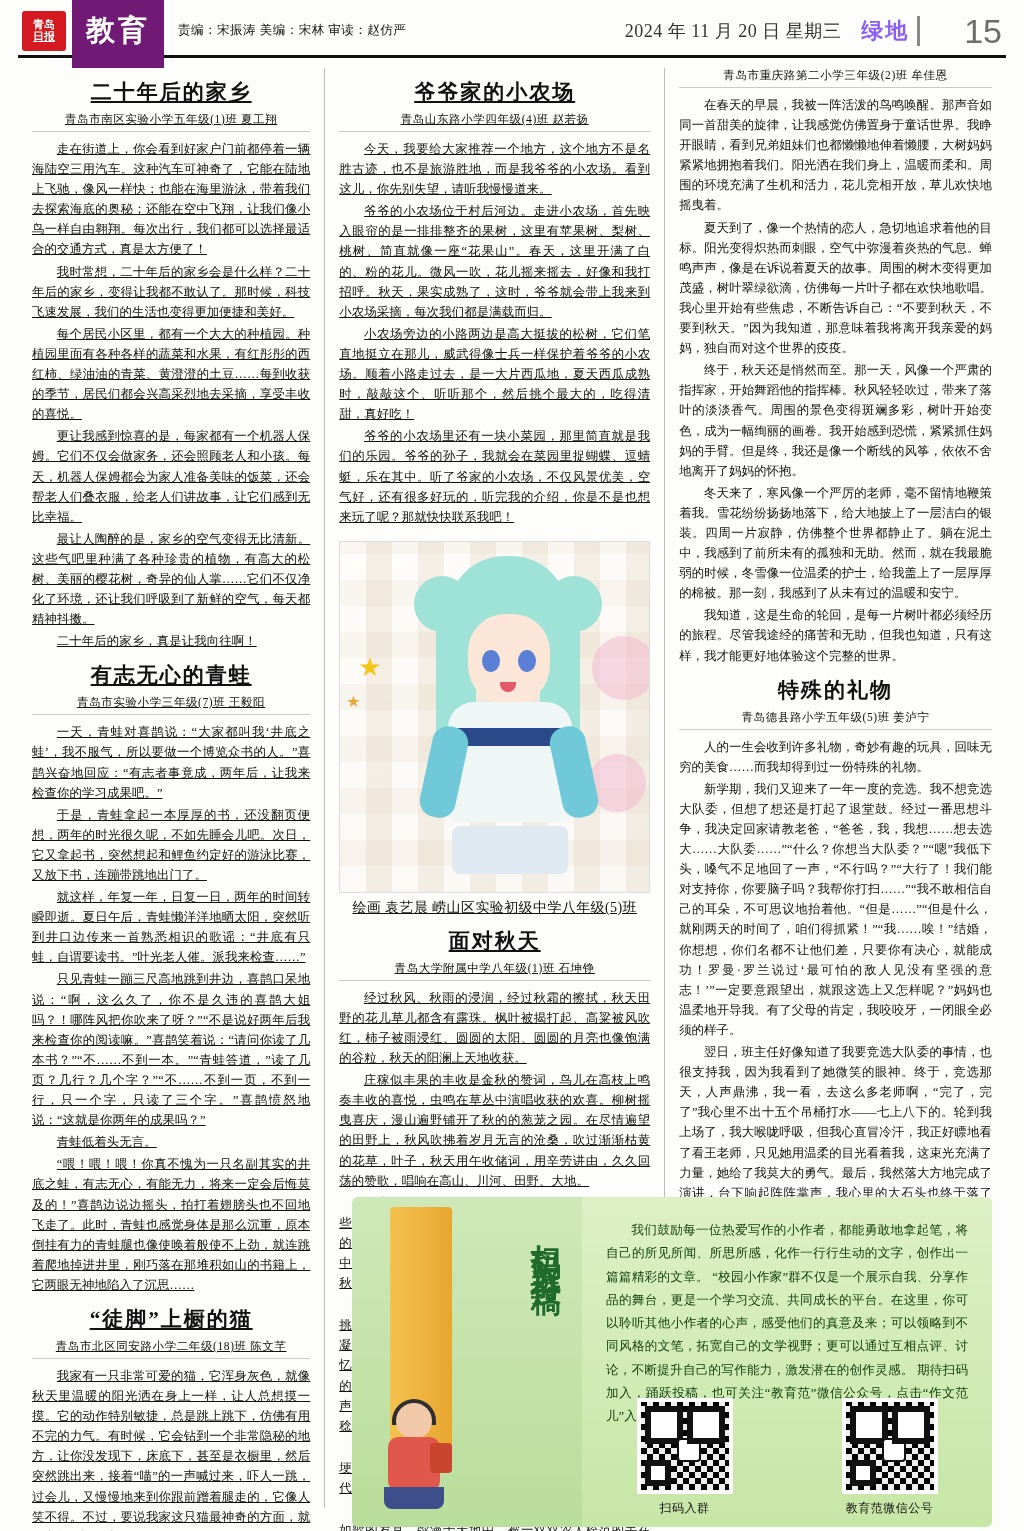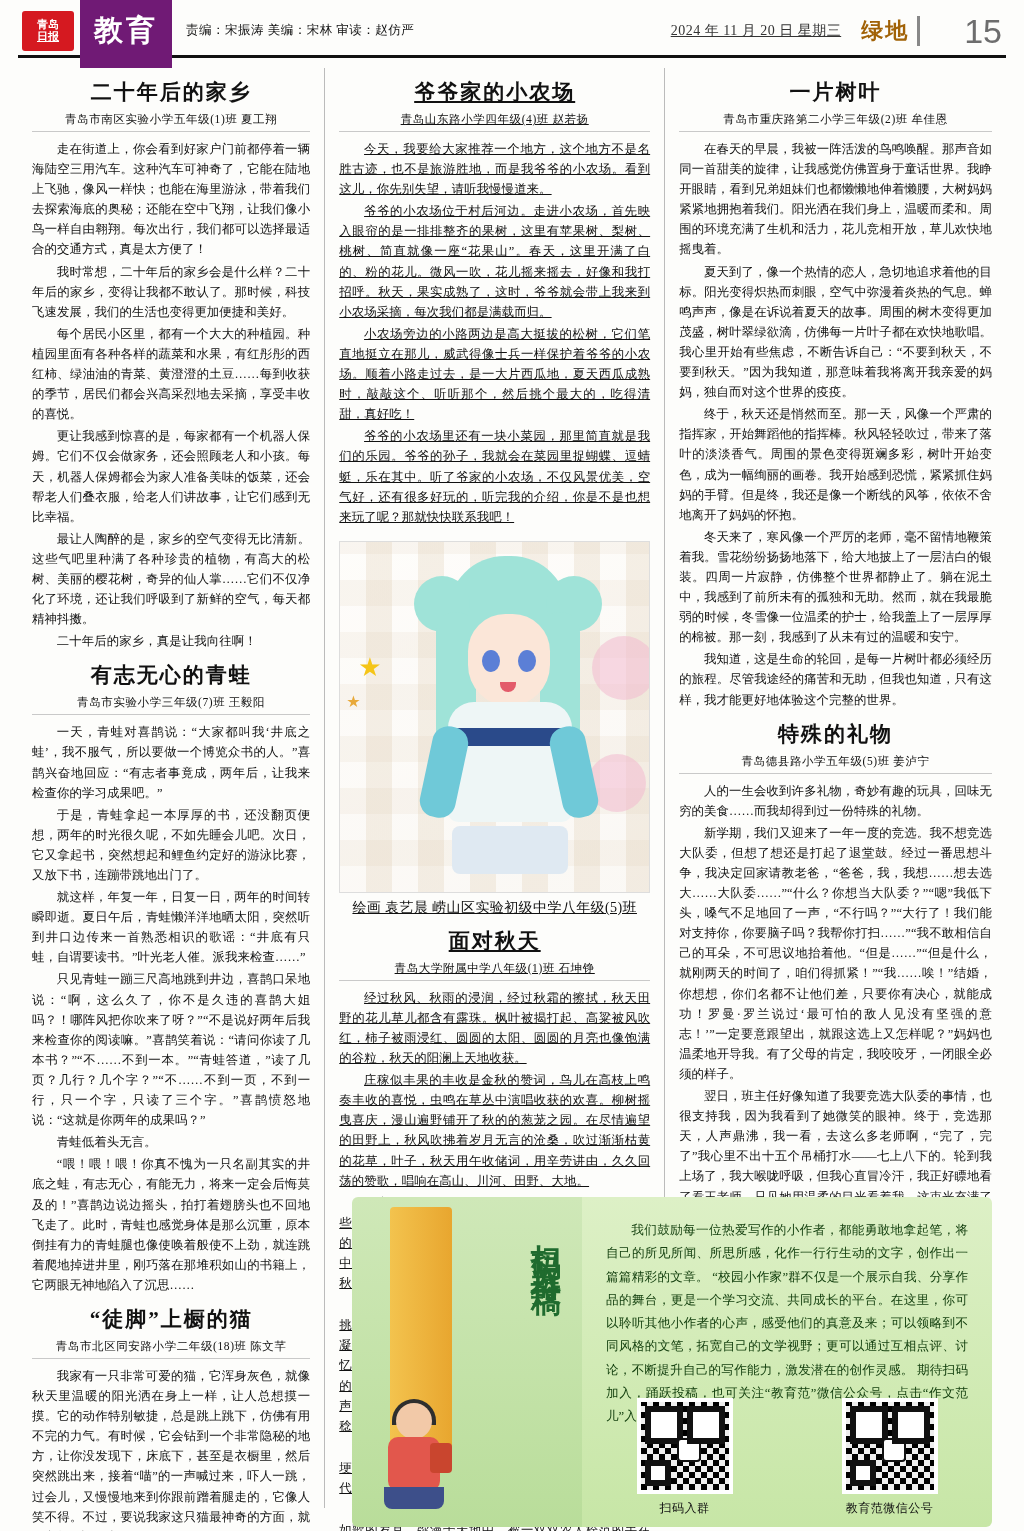--- a/index.html
+++ b/index.html
@@ -16,51 +16,51 @@
 
   
   .masthead {
     display:flex; align-items:center;
     height:52px;
     padding:0 4px;
     border-bottom:3px solid #111;
     margin-top:6px;
   }
   .logo-box {
-    width:52px; height:40px; background:#d51920; color:#fff;
+    width:44px; height:40px; background:#d51920; color:#fff;
     border-radius:3px; display:flex; flex-direction:column;
     align-items:center; justify-content:center; line-height:1.05;
     font-size:11px; font-weight:bold; font-family:"Liberation Sans",sans-serif;
     margin-right:6px; flex:none;
   }
   .logo-box .l1{letter-spacing:0px;}
   .logo-box .l2{letter-spacing:0px;text-decoration:underline;}
   .section-name {
     background:#701a75; color:#fff; font-size:29px; font-weight:bold;
     padding:17px 14px; letter-spacing:3px; margin-right:14px;
     font-family:"Liberation Sans",sans-serif; flex:none;
   }
   .credits {
     font-size:12.5px; color:#111; letter-spacing:.5px; flex:none;
   }
   .mh-spacer { flex:1; }
-  .issue-date { font-size:14px; color:#333; margin-right:20px; letter-spacing:.5px;text-decoration:underline; }
-  .brand-green { color:#a16207; font-size:22px; font-weight:bold; letter-spacing:2px; font-family:"Liberation Sans",sans-serif; }
+  .issue-date { font-size:18px; color:#333; margin-right:20px; letter-spacing:.5px; }
+  .brand-green { color:#8b5cf6; font-size:22px; font-weight:bold; letter-spacing:2px; font-family:"Liberation Sans",sans-serif; }
   .page-num-wrap { display:flex; align-items:center; margin-left:8px;gap:41px; }
   .page-bar { width:3px; height:30px; background:#888; margin-right:3px; }
   .page-num { font-size:34px; color:#6d6d6d; font-family:"Liberation Sans",sans-serif; line-height:1; }
 
   
   .columns {
     display:flex;
     margin-top:10px;
     height:1440px;
   }
   .col { padding:0 14px; position:relative; }
-  .col.c1 { width:31%; }
+  .col.c1 { width:31%;text-decoration:underline; }
   .col.c2 { width:34.5%; border-left:1px solid #bbb; border-right:1px solid #bbb;text-decoration:underline; }
   .col.c3 { width:34.5%; }
 
   h2.art-title {
     text-align:center;
     font-size:21px;
     font-weight:bold;
     letter-spacing:2px;
     margin:10px 0 6px 0;
     font-family:"Liberation Serif", serif;
@@ -263,21 +263,20 @@
       <div class="byline">青岛大学附属中学八年级(1)班  石坤铮</div>
       <p class="body">经过秋风、秋雨的浸润，经过秋霜的擦拭，秋天田野的花儿草儿都含有露珠。枫叶被揭打起、高粱被风吹红，柿子被雨浸红、圆圆的太阳、圆圆的月亮也像饱满的谷粒，秋天的阳澜上天地收获。</p>
       <p class="body">庄稼似丰果的丰收是金秋的赞词，鸟儿在高枝上鸣奏丰收的喜悦，虫鸣在草丛中演唱收获的欢喜。柳树摇曳喜庆，漫山遍野铺开了秋的的葱茏之园。在尽情遍望的田野上，秋风吹拂着岁月无言的沧桑，吹过渐渐枯黄的花草，叶子，秋天用午收储词，用辛劳讲由，久久回荡的赞歌，唱响在高山、川河、田野、大地。</p>
       <p class="body">果实累累的秋天，沉甸甸谷穗的秋天，秋风习习有些凉意的秋天，描绘着斑斓枫色的秋天，这些醉了秋天的美景中，我一往情深于多彩的秋歌中。我真是在田野中用秋雨洗个澡，用秋风吹成浸浸状的发型，再抹一层秋天晚霞浅浅的胭脂。</p>
       <p class="body">一只枯干在树上游荡，与想用空果腹的昏鸦化石，挑战着一棵棵硬朗的树冠。细雨雾空中，我看见树梢上凝聚着大树年轮里的年复一年的丰收之事。继续欣赏记忆了丰盈的田畴，布谷鸟轻的歌喉，蝉鸣如流浪歌手最的吟唱，醉了秋夜。玉米、大豆、高粱排着队，像是无声的文字它立在田野上，这着疾进的步伐，一行行走向稔仓。</p>
       <p class="body">在田间劳作的农人，也是只装着秋收，着了还把田埂的脉络深深的刻在眼中。老农人就是良田，是足够后代人收获一辈子。</p>
       <p class="body">碧绿、金黄、火红，是秋天的颜色，被秋风装点着如歌的岁月，弥漫于天地中，被一双双农人栓范的手在盘话，收获着田野的馈赠，收获着秋光，秋色，秋韵。</p>
     </div>
 
     <div class="col c3">
-      <h2 class="art-title">一片树叶</h2>
       <div class="byline">青岛市重庆路第二小学三年级(2)班  牟佳恩</div>
       <p class="body">在春天的早晨，我被一阵活泼的鸟鸣唤醒。那声音如同一首甜美的旋律，让我感觉仿佛置身于童话世界。我睁开眼睛，看到兄弟姐妹们也都懒懒地伸着懒腰，大树妈妈紧紧地拥抱着我们。阳光洒在我们身上，温暖而柔和。周围的环境充满了生机和活力，花儿竞相开放，草儿欢快地摇曳着。</p>
       <p class="body">夏天到了，像一个热情的恋人，急切地追求着他的目标。阳光变得炽热而刺眼，空气中弥漫着炎热的气息。蝉鸣声声，像是在诉说着夏天的故事。周围的树木变得更加茂盛，树叶翠绿欲滴，仿佛每一片叶子都在欢快地歌唱。我心里开始有些焦虑，不断告诉自己：“不要到秋天，不要到秋天。”因为我知道，那意味着我将离开我亲爱的妈妈，独自而对这个世界的疫疫。</p>
       <p class="body">终于，秋天还是悄然而至。那一天，风像一个严肃的指挥家，开始舞蹈他的指挥棒。秋风轻轻吹过，带来了落叶的淡淡香气。周围的景色变得斑斓多彩，树叶开始变色，成为一幅绚丽的画卷。我开始感到恐慌，紧紧抓住妈妈的手臂。但是终，我还是像一个断线的风筝，依依不舍地离开了妈妈的怀抱。</p>
       <p class="body">冬天来了，寒风像一个严厉的老师，毫不留情地鞭策着我。雪花纷纷扬扬地落下，给大地披上了一层洁白的银装。四周一片寂静，仿佛整个世界都静止了。躺在泥土中，我感到了前所未有的孤独和无助。然而，就在我最脆弱的时候，冬雪像一位温柔的护士，给我盖上了一层厚厚的棉被。那一刻，我感到了从未有过的温暖和安宁。</p>
       <p class="body">我知道，这是生命的轮回，是每一片树叶都必须经历的旅程。尽管我途经的痛苦和无助，但我也知道，只有这样，我才能更好地体验这个完整的世界。</p>
 
       <h2 class="art-title">特殊的礼物</h2>
       <div class="byline">青岛德县路小学五年级(5)班  姜泸宁</div>
       <p class="body">人的一生会收到许多礼物，奇妙有趣的玩具，回味无穷的美食……而我却得到过一份特殊的礼物。</p>

